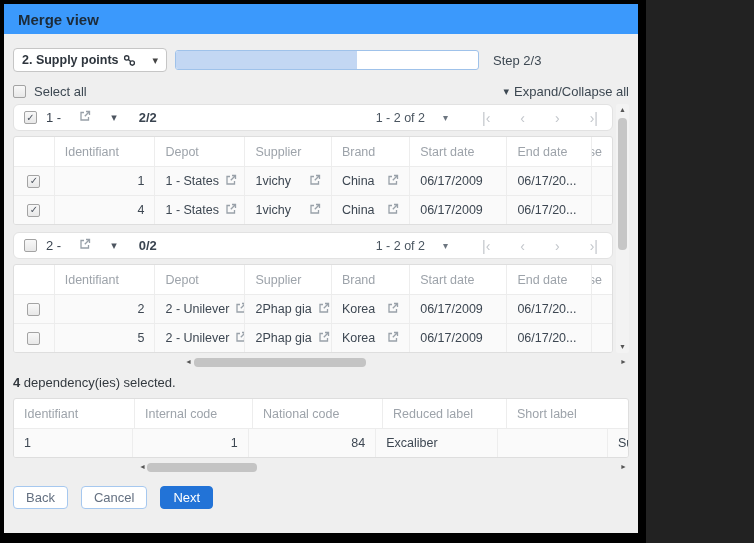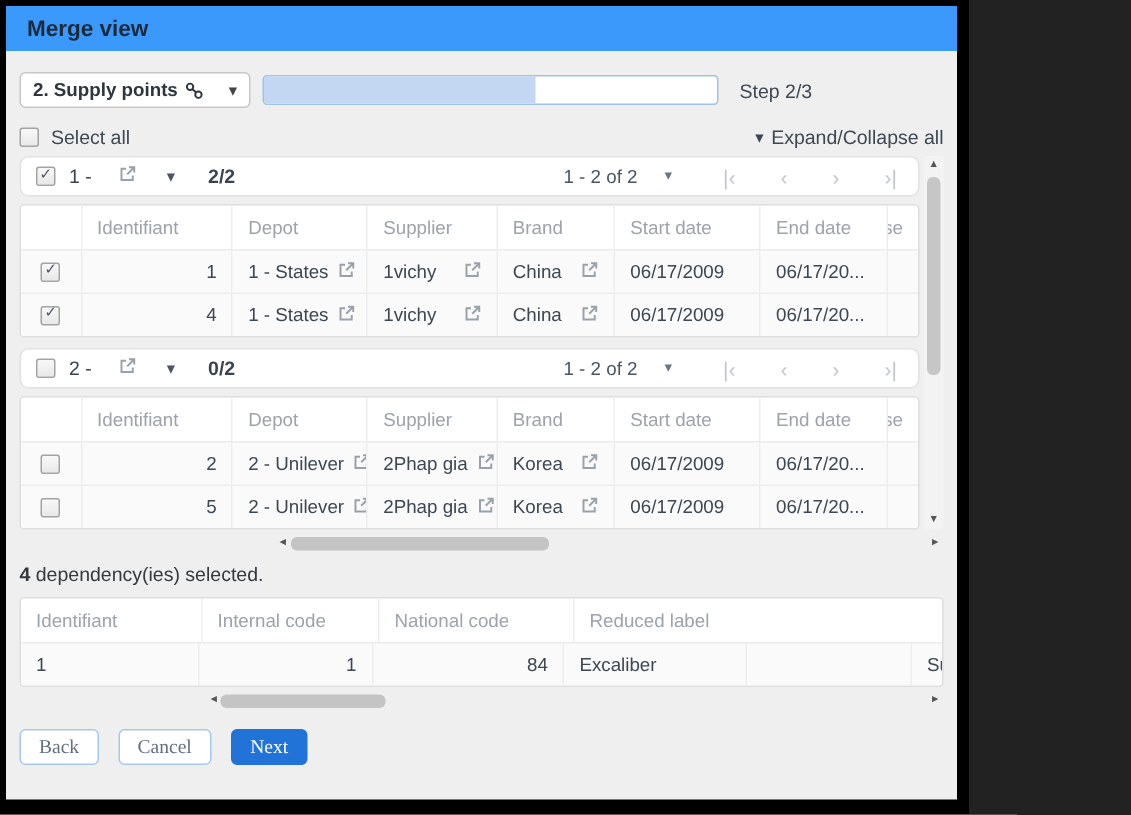--- a/index.html
+++ b/index.html
@@ -100,21 +100,21 @@
   .summary { margin-top: 6px; font-size: 13px; color: #33393f; }
   .summary b { font-weight: 700; }
 
   .preview-title { margin-top: 20px; font-size: 13px; color: #33393f; }
   .ptable { background: #fff; border: 1px solid #dedede; border-radius: 3px; margin-top: 8px; overflow: hidden; }
   .p-ident { width: 120px; } .p-internal { width: 118px; } .p-national { width: 130px; }
   .p-reduced { width: 124px; } .p-short { width: 112px; } .p-long { flex: 1; }
   .num { justify-content: flex-end !important; }
 
   
-  .footer { display: flex; align-items: center; gap: 13px; margin-top: 12px; font-family: Liberation Serif, serif; }
+  .footer { display: flex; align-items: center; gap: 13px; margin-top: 12px; }
   .btn {
     font-family: inherit; font-size: 13px; color: #647081; background: #fff;
     border: 1px solid #a6c8ef; border-radius: 4px; padding: 3px 12px; cursor: pointer;
   }
   .btn-primary { background: #2273d7; border-color: #2273d7; color: #fff; }
 </style>
 </head>
 <body>
 
 <div class="window">
@@ -371,20 +371,21 @@
 
     <div class="summary"><b>4</b><span> dependency(ies) selected.</span></div>
 
 
     <div class="ptable">
       <div class="trow thead">
         <div class="p-ident">Identifiant</div>
         <div class="p-internal">Internal code</div>
         <div class="p-national">National code</div>
         <div class="p-reduced">Reduced label</div>
+        <div class="p-short">Short label</div>
       </div>
       <div class="trow body">
         <div class="p-ident">1</div>
         <div class="p-internal num">1</div>
         <div class="p-national num">84</div>
         <div class="p-reduced">Excaliber</div>
         <div class="p-short"></div>
         <div class="p-long">Supplier industry</div>
       </div>
     </div>

